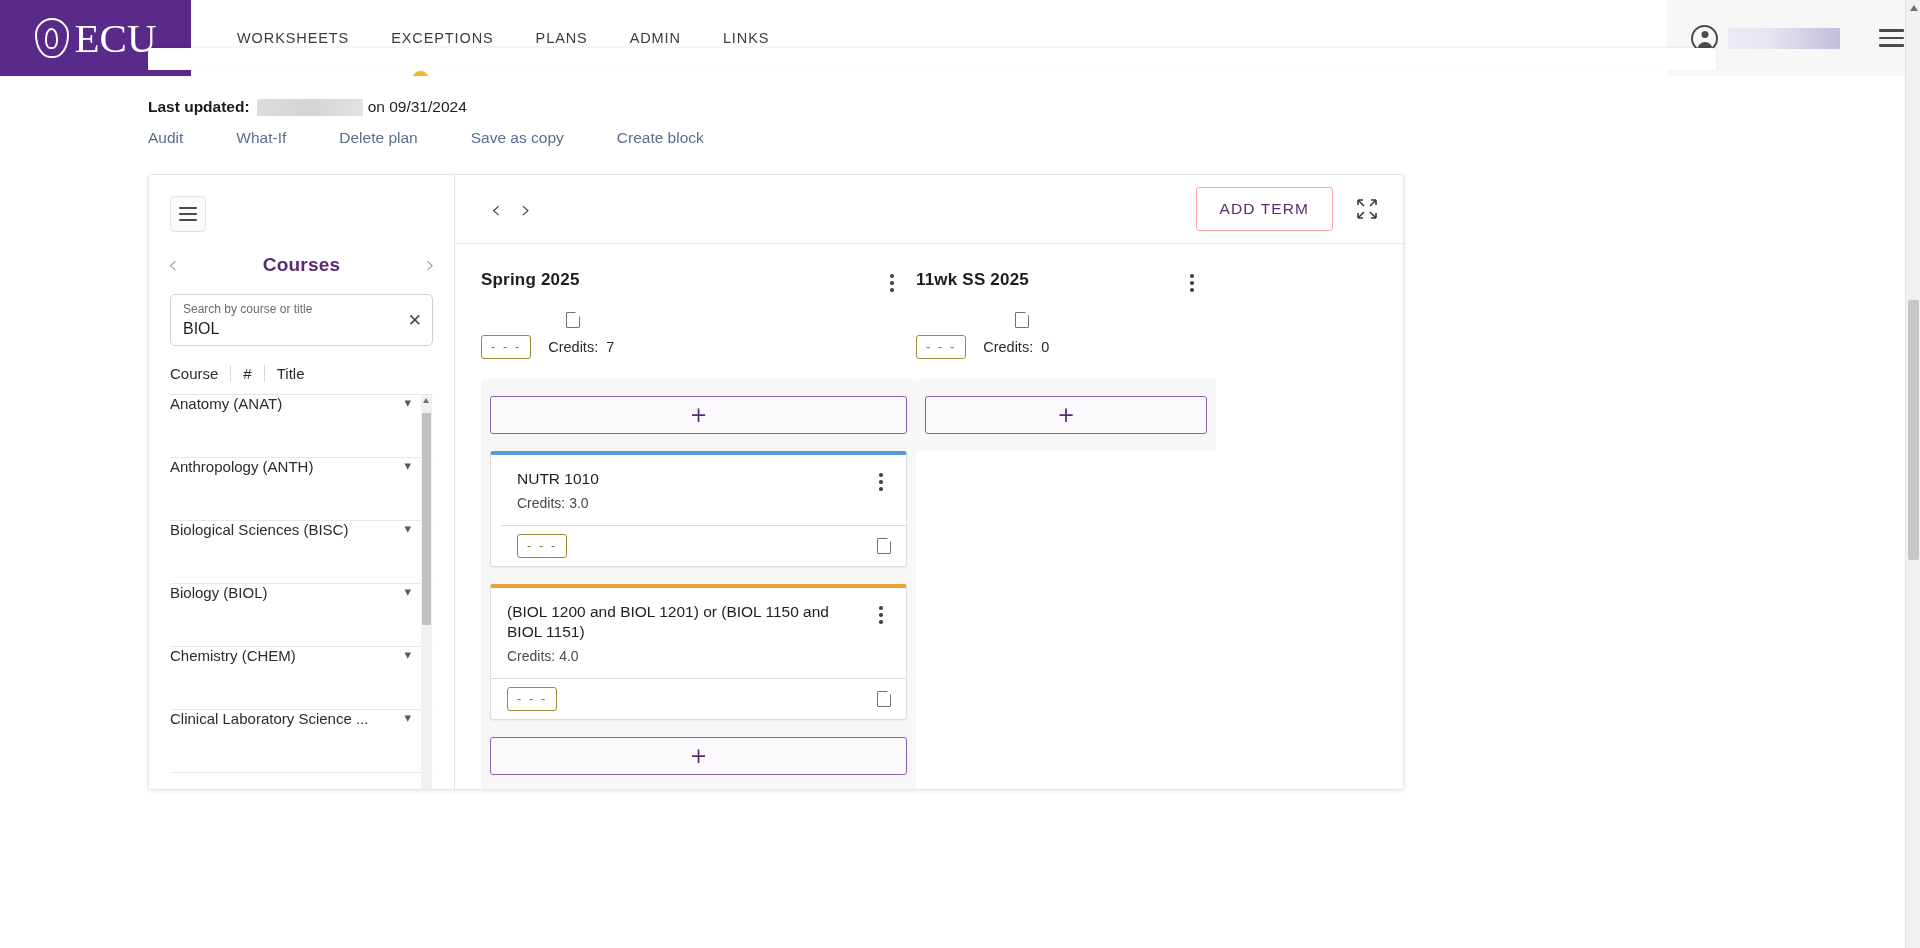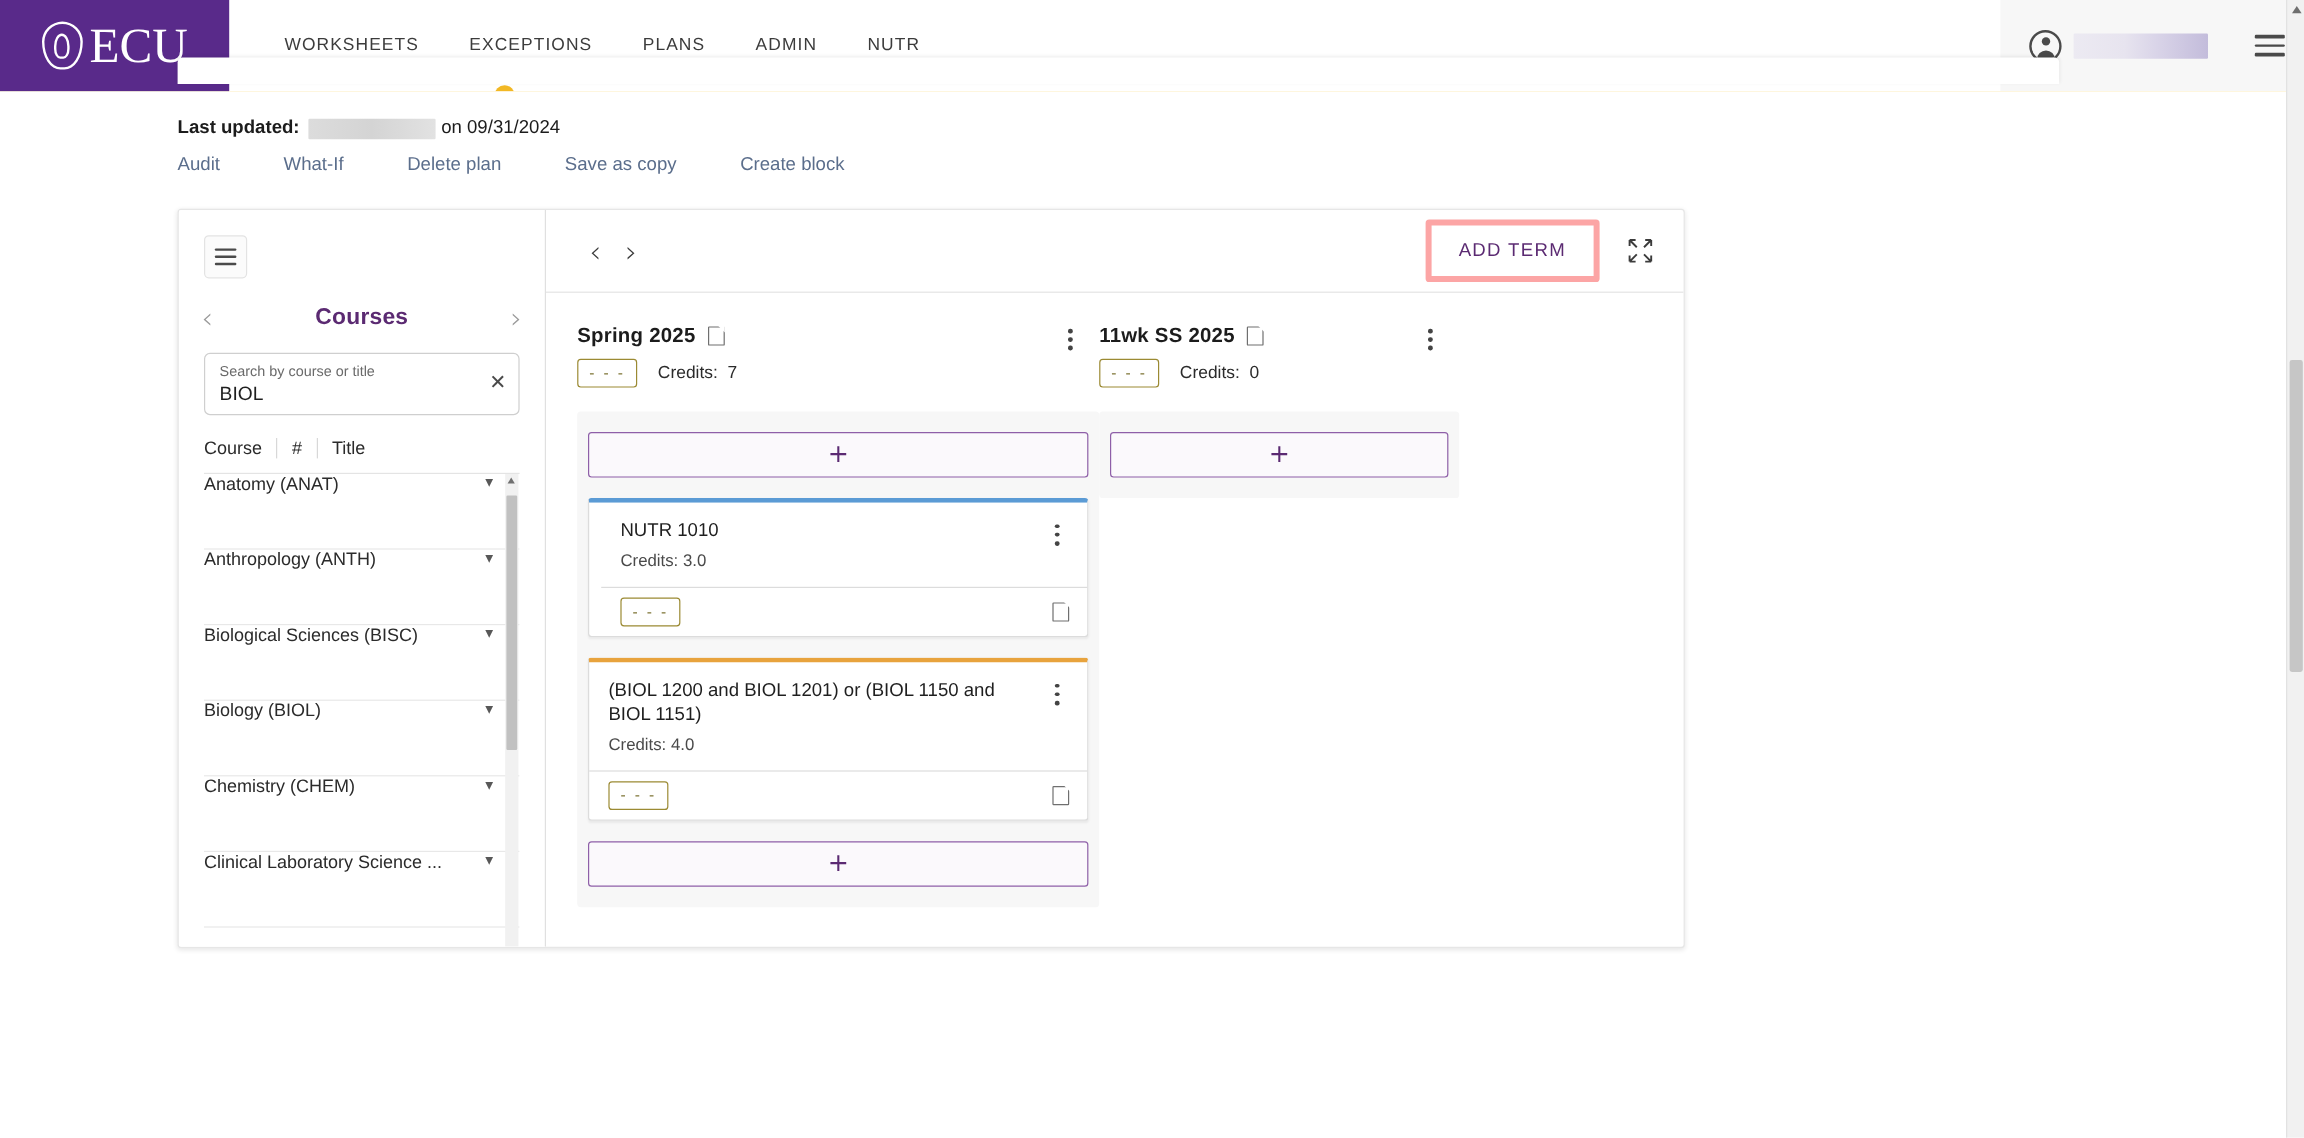--- a/index.html
+++ b/index.html
@@ -369,21 +369,21 @@
     font-size: 25px;
     color: #3c3c3c;
     cursor: pointer;
     padding: 0 10px;
     line-height: 1;
     font-family: "DejaVu Sans", sans-serif;
     font-weight: 300;
   }
   .toolbar-spacer { flex: 1; }
   .add-term-btn {
-    border: 5px solid #fca5a5;
+    border: 1px solid #fca5a5;
     color: #5b2a72;
     background: #ffffff;
     font-size: 15.5px;
     letter-spacing: 1.1px;
     padding: 12px 23px;
     border-radius: 3px;
     cursor: pointer;
     font-family: "Liberation Sans", sans-serif;
     margin-left: 48px;
   }
@@ -406,22 +406,23 @@
   .term-col.second { width: 300px; }
 
   .term-head {
     display: flex;
     align-items: flex-start;
     justify-content: space-between;
     padding-right: 14px;
   }
   .term-title-line {
     display: flex;
-    align-items: center;
-    gap: 10px;
+    align-items: flex-end;
+    gap: 22px;
+    flex-direction: column;
   }
   .term-name {
     font-size: 17px;
     font-weight: bold;
     color: #1c1c1c;
     letter-spacing: 0.2px;
   }
   .note-icon {
     width: 14px; height: 16px;
     border: 1.6px solid #6f6f6f;
@@ -558,21 +559,21 @@
       <div class="logo-seal"></div>
       <div class="logo-text">ECU</div>
     </div>
   </div>
 
   <div class="nav-links">
     <div class="nav-link">WORKSHEETS</div>
     <div class="nav-link">EXCEPTIONS</div>
     <div class="nav-link active">PLANS</div>
     <div class="nav-link">ADMIN</div>
-    <div class="nav-link">NUTR</div>
+    <div class="nav-link">LINKS</div>
   </div>
 
   <div class="topbar-right">
     <div class="user-chip">
       <div class="avatar-icon"></div>
       <div class="user-name-redacted"></div>
     </div>
     <div class="hamburger">
       <span></span>
       <span></span>

